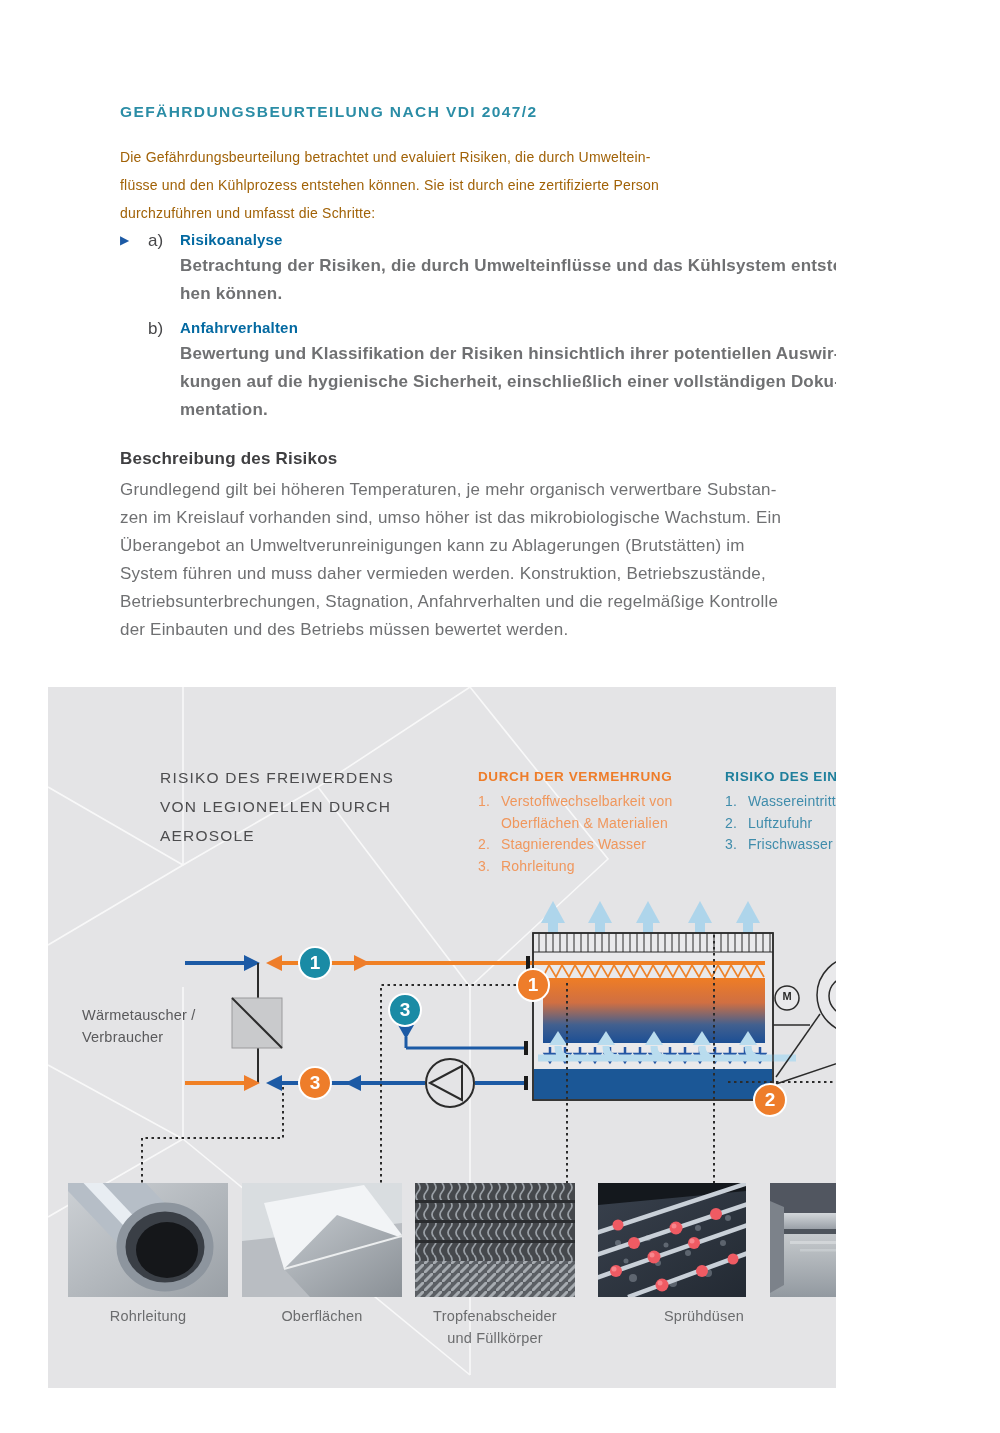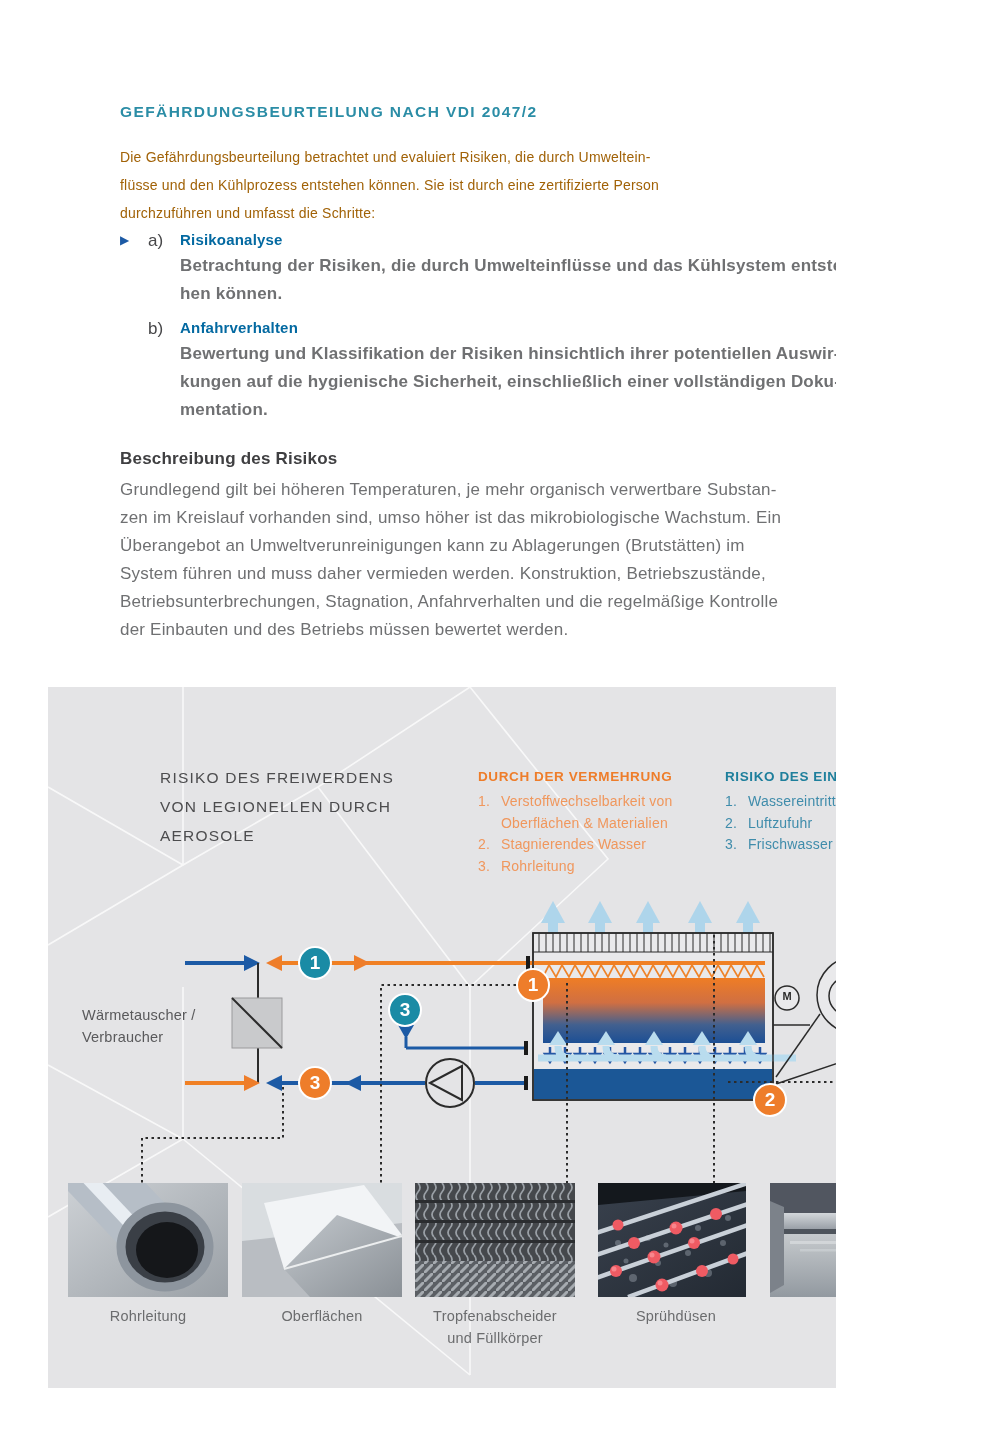--- a/index.html
+++ b/index.html
@@ -507,15 +507,15 @@
         <rect x="8" y="30" width="152" height="16" fill="url(#p5beam)"></rect>
         <rect x="8" y="46" width="152" height="5" fill="#4e545c"></rect>
         <polygon points="0,18 14,24 14,102 0,110" fill="#7c828a"></polygon>
       </svg>
     </div>
 
     <div class="caption" style="left:20px;width:160px">Rohrleitung</div>
     <div class="caption" style="left:194px;width:160px">Oberflächen</div>
     <div class="caption" style="left:337px;width:220px">Tropfenabscheider
 und Füllkörper</div>
-    <div class="caption" style="left:554px;width:148px">Sprühdüsen</div>
+    <div class="caption" style="left:582px;width:148px">Sprühdüsen</div>
   </div>
 </div>
 
 </body></html>

